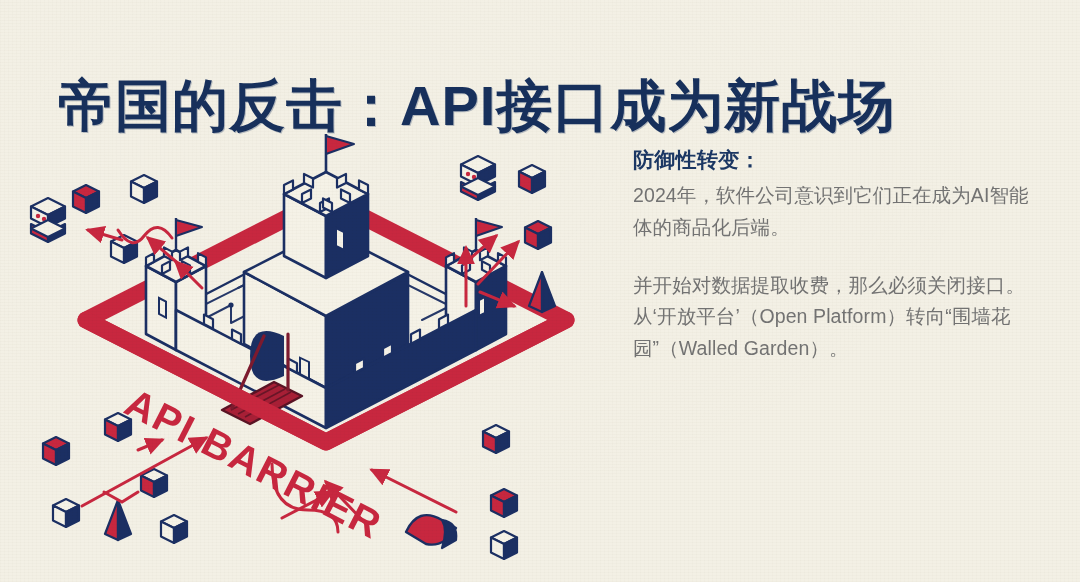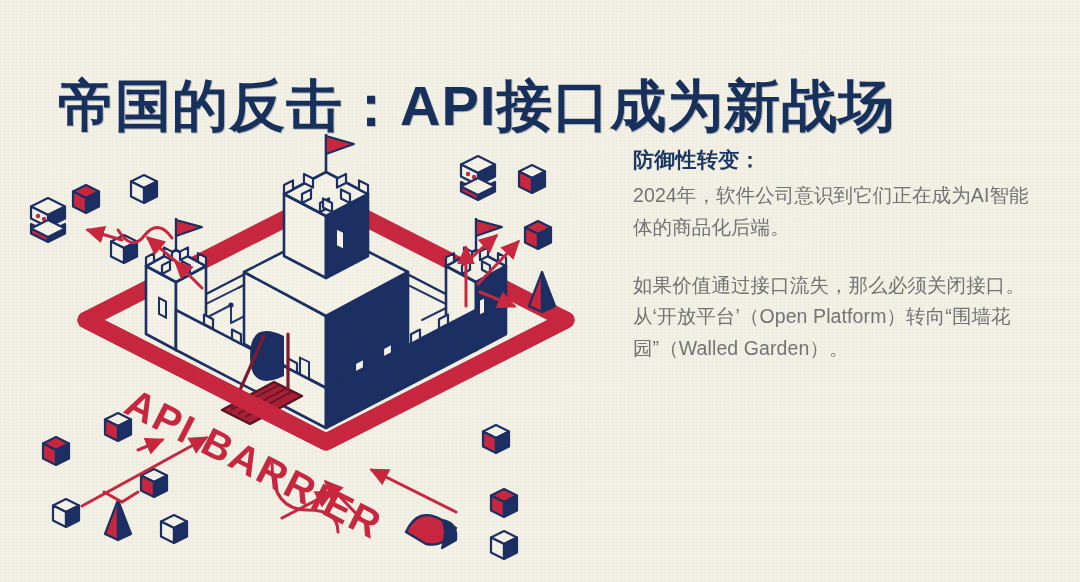--- a/index.html
+++ b/index.html
@@ -333,17 +333,17 @@
   </div>
 
   <div class="copy">
     <div class="block">
       <p class="block-heading">防御性转变：</p>
       <p class="block-body">2024年，软件公司意识到它们正在成为AI智能体的商品化后端。</p>
     </div>
     <div class="block">
     </div>
     <div class="block">
-      <p class="block-body">如果价值通过接口流失，那么必须关闭接口。从‘开放平台’（Open Platform）转向“围墙花园”（Walled Garden）。</p>
+      <p class="block-body">并开始对数据提取收费，那么必须关闭接口。从‘开放平台’（Open Platform）转向“围墙花园”（Walled Garden）。</p>
     </div>
   </div>
 
 </div>
 
 </body></html>

